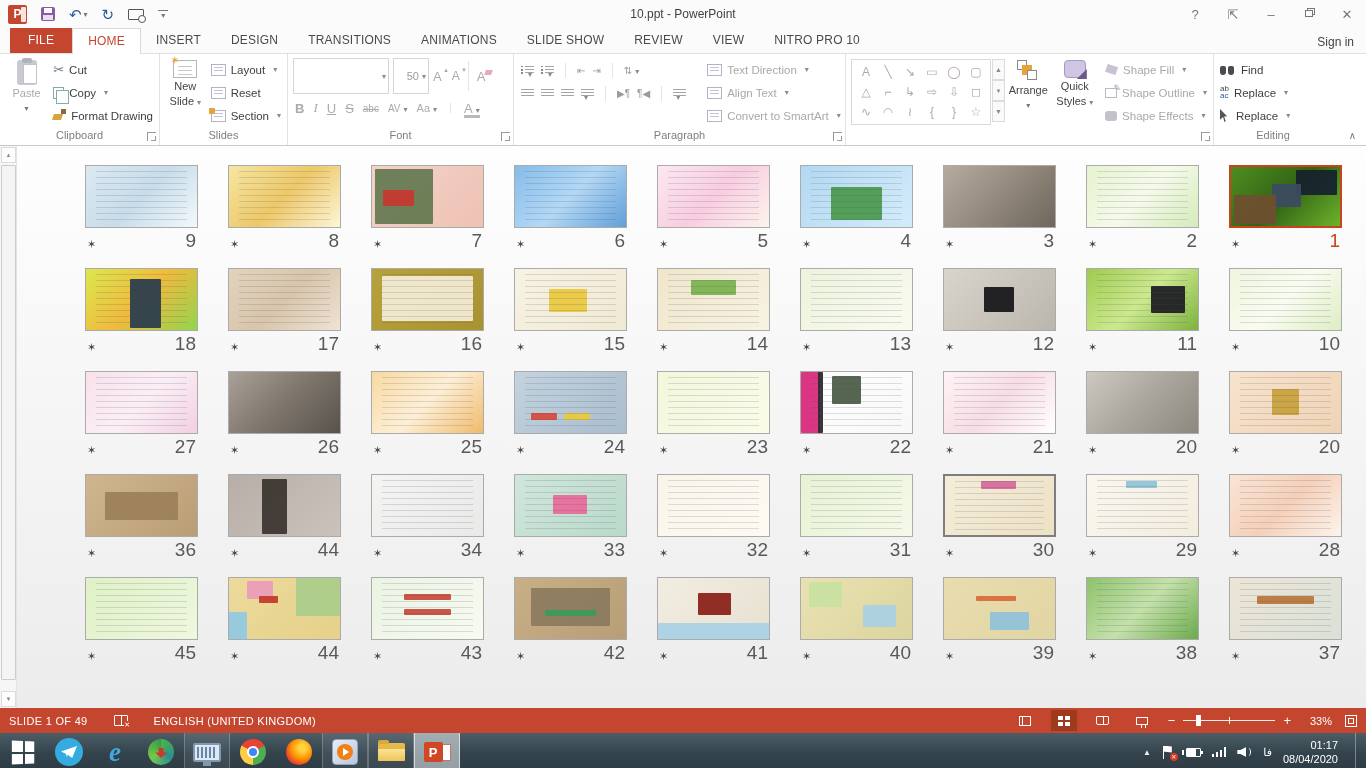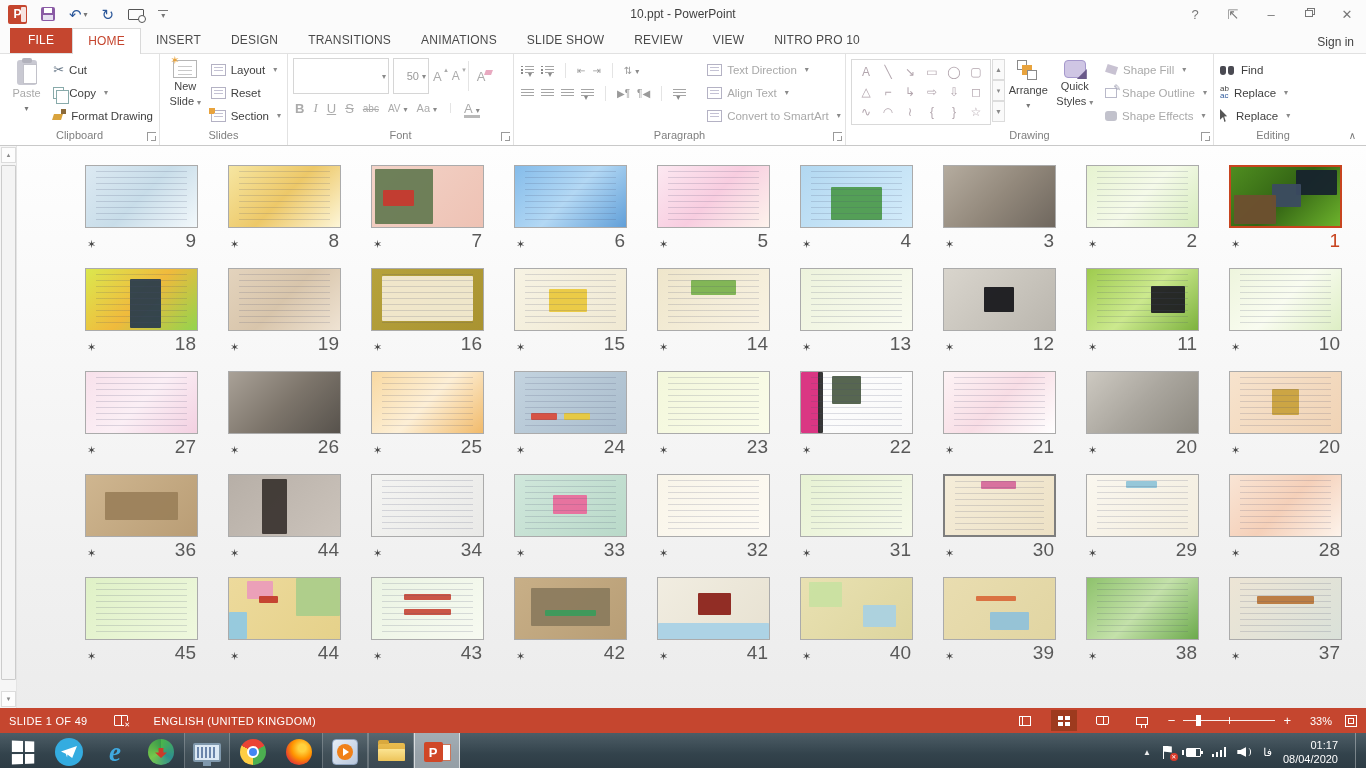--- a/index.html
+++ b/index.html
@@ -411,21 +411,20 @@
         <div class="srow dd dis">
           <span class="ic-outline"></span>
           <span>Shape Outline</span>
         </div>
         <div class="srow dd dis">
           <span class="ic-effects"></span>
           <span>Shape Effects</span>
         </div>
       </div>
     </div>
-    <div class="glabel">Drawing</div>
     <span class="launcher"></span>
   </div>
 
   <div class="group" style="width:118px;border-right:none">
     <div class="gbody">
       <div class="col">
         <div class="srow">
           <span class="ic-find"></span>
           <span>Find</span>
         </div>
@@ -543,21 +542,21 @@
     <div class="caption">
       <span class="star">✶</span>
       <span class="num">18</span>
     </div>
   </div>
 
   <div class="cell">
     <div class="thumb txt" style="background: linear-gradient(135deg, rgb(227, 211, 189), rgb(216, 197, 171), rgb(239, 227, 211));"></div>
     <div class="caption">
       <span class="star">✶</span>
-      <span class="num">19</span>
+      <span class="num">17</span>
     </div>
   </div>
 
   <div class="cell">
     <div class="thumb txt" style="background: linear-gradient(135deg, rgb(182, 162, 60), rgb(169, 147, 49));">
           <span class="blk" style="left: 9%; top: 12%; width: 82%; height: 74%; background: rgb(243, 235, 211);"></span>
         </div>
     <div class="caption">
       <span class="star">✶</span>
       <span class="num">16</span>

